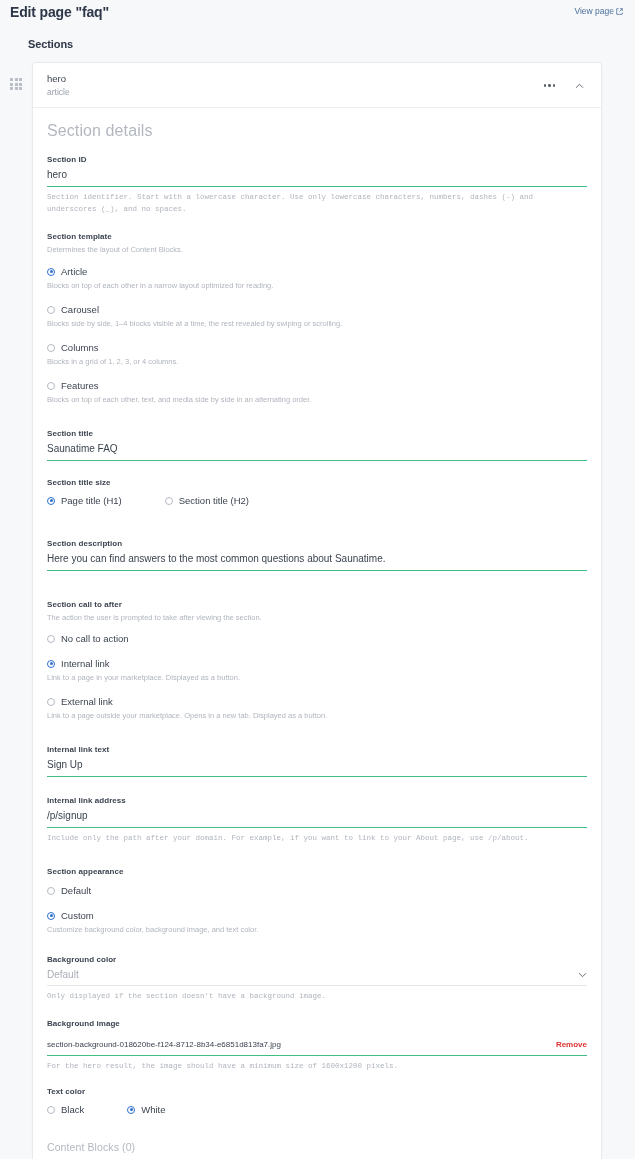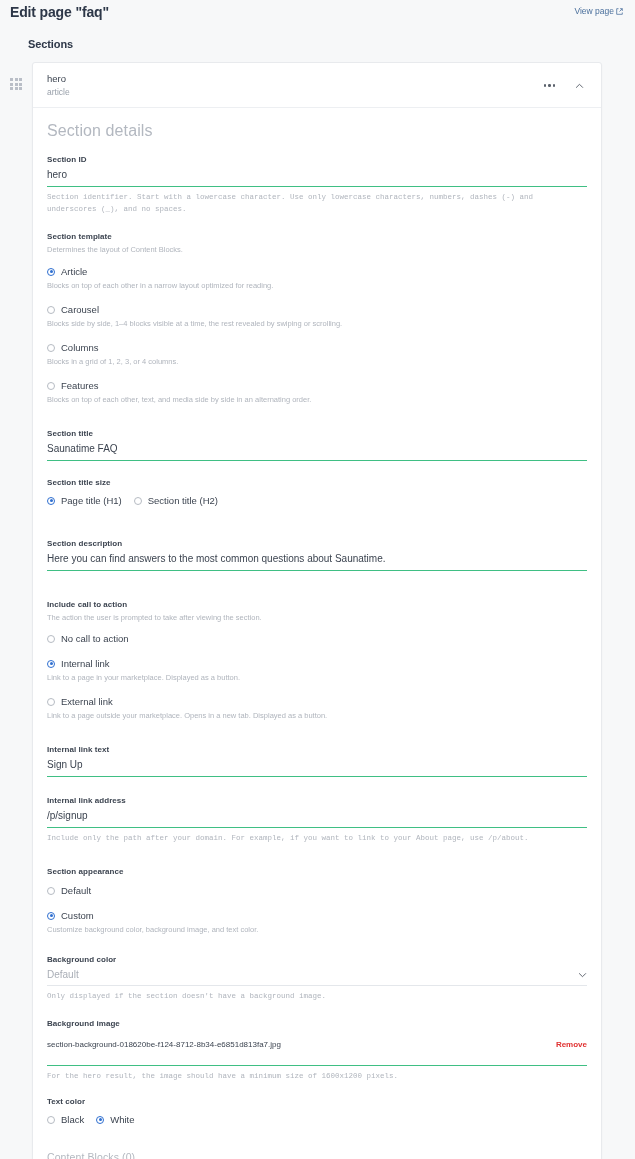--- a/index.html
+++ b/index.html
@@ -152,34 +152,34 @@
     flex: none; position: relative;
   }
   .radio.checked { border: 1px solid #2f6fd0; }
   .radio.checked::after {
     content: ""; position: absolute; left: 1.6px; top: 1.6px;
     width: 3.4px; height: 3.4px; border-radius: 50%; background: #2f6fd0;
   }
   .radio-label { font-size: 9.5px; color: #3c4450; line-height: 13px; }
   .radio-item { margin-bottom: 2px; }
   .radio-desc { font-size: 7.5px; color: #b0b5bd; line-height: 12px; padding: 1px 0 6px 0; }
-  .radio-inline-group { display: flex; align-items: center; gap: 12px; padding-top: 3px; }
+  .radio-inline-group { display: flex; align-items: center; gap: 43px; padding-top: 3px; }
 
   
   .select-row {
     display: flex; align-items: center; justify-content: space-between;
     border-bottom: 1px solid #e4e7eb; padding-bottom: 3px; margin-top: 2px;
   }
   .select-value { font-size: 10px; color: #a9aeb6; line-height: 15px; }
   .select-chevron { color: #5a616b; display: flex; }
 
   
   .bgimage-row {
     display: flex; align-items: flex-end; justify-content: space-between;
-    border-bottom: 1.5px solid #3fbf84; padding-bottom: 14px;
+    border-bottom: 1.5px solid #3fbf84; padding-bottom: 4px;
   }
   .bgimage-name { font-size: 8px; color: #3c4450; line-height: 13px; }
   .remove-link { font-size: 8px; color: #e03131; font-weight: bold; cursor: pointer; line-height: 13px; }
 
   
   .content-blocks-heading {
     font-size: 10.5px; color: #b3b8c0; margin: 24px 0 0 0; letter-spacing: 0.1px;
   }
   .add-block {
     display: flex; align-items: center; gap: 5px;
@@ -316,21 +316,21 @@
           </div>
         </div>
 
         <div class="field-block" style="margin-bottom:28px">
           <div class="field-label">Section description</div>
           <div class="field-value">Here you can find answers to the most common questions about Saunatime.</div>
           <div class="underline-green"></div>
         </div>
 
         <div class="field-block">
-          <div class="field-label">Include call to action</div>
+          <div class="field-label">Section call to after</div>
           <div class="sub-desc">The action the user is prompted to take after viewing the section.</div>
 
           <div style="height:5px"></div>
 
           <div class="radio-item">
             <div class="radio-row">
               <span class="radio"></span>
               <span class="radio-label">No call to action</span>
             </div>
           </div>

